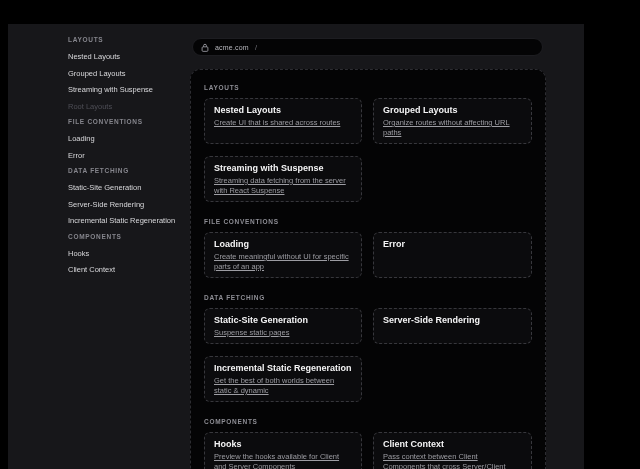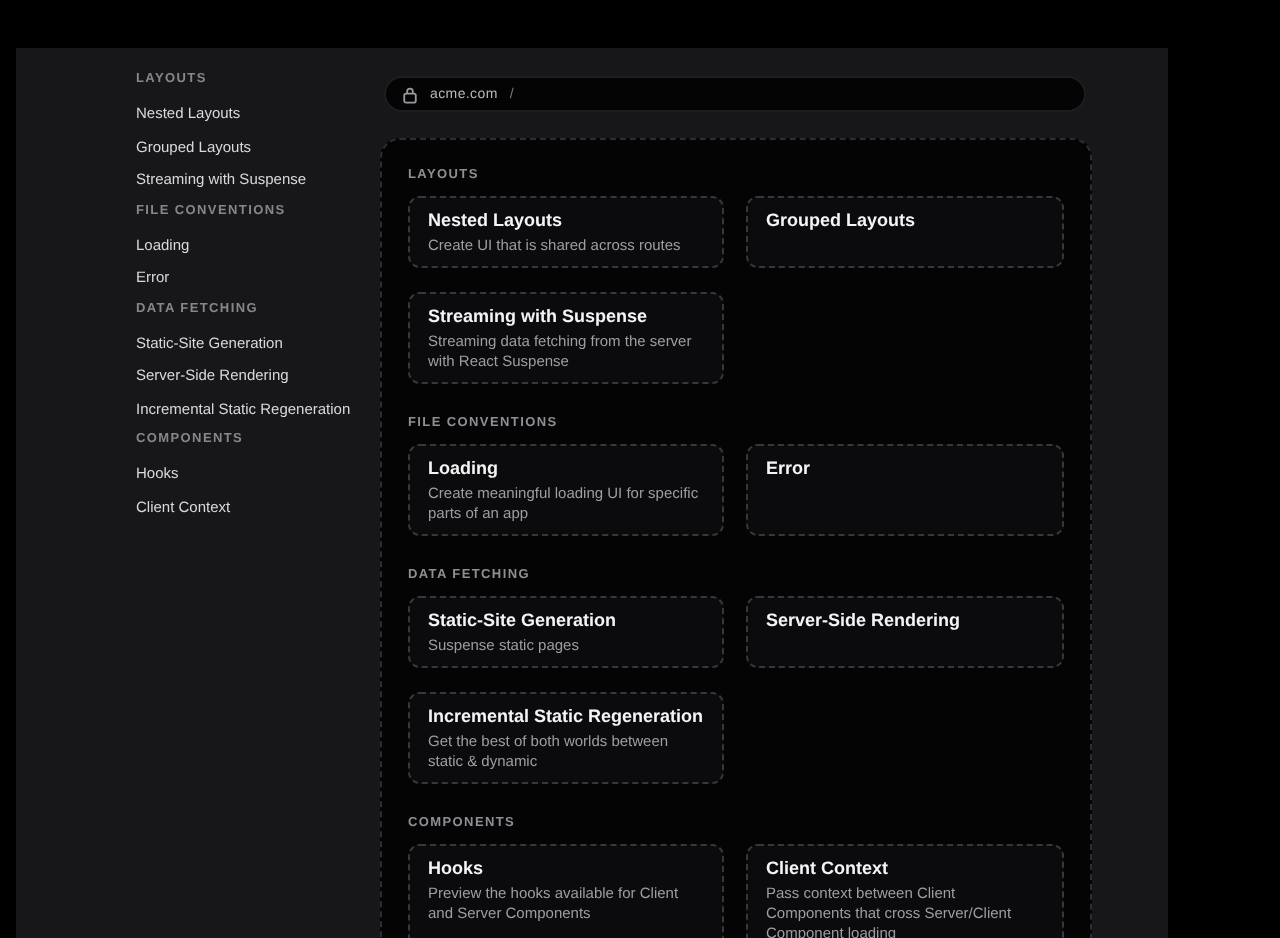--- a/index.html
+++ b/index.html
@@ -77,33 +77,35 @@
     padding: 6px 9px 5px;
     cursor: pointer;
   }
   .card-title {
     font-size: 9px; font-weight: 700; color: #f4f4f5;
     line-height: 11px; margin-bottom: 2px;
   }
   .card-desc {
     font-size: 7.5px; color: #9d9da3;
     line-height: 10px;
+    text-decoration: underline;
   }
 </style>
 </head>
 <body>
 
 <div class="window">
 
   <aside class="sidebar">
     <div class="side-section">
       <div class="side-header">LAYOUTS</div>
       <div class="side-item">Nested Layouts</div>
       <div class="side-item">Grouped Layouts</div>
       <div class="side-item">Streaming with Suspense</div>
+      <div class="side-item disabled">Root Layouts</div>
     </div>
 
     <div class="side-section">
       <div class="side-header">FILE CONVENTIONS</div>
       <div class="side-item">Loading</div>
       <div class="side-item">Error</div>
     </div>
 
     <div class="side-section">
       <div class="side-header">DATA FETCHING</div>
@@ -135,34 +137,35 @@
 
     <section class="m-section">
       <div class="m-header">LAYOUTS</div>
       <div class="grid">
         <div class="card">
           <div class="card-title">Nested Layouts</div>
           <div class="card-desc">Create UI that is shared across routes</div>
         </div>
         <div class="card">
           <div class="card-title">Grouped Layouts</div>
+          <div class="card-desc">Organize routes without affecting URL paths</div>
         </div>
         <div class="card">
           <div class="card-title">Streaming with Suspense</div>
           <div class="card-desc">Streaming data fetching from the server with React Suspense</div>
         </div>
       </div>
     </section>
 
     <section class="m-section">
       <div class="m-header">FILE CONVENTIONS</div>
       <div class="grid">
         <div class="card">
           <div class="card-title">Loading</div>
-          <div class="card-desc">Create meaningful loading UI for specific parts of an app</div>
+          <div class="card-desc">Create meaningful without UI for specific parts of an app</div>
         </div>
         <div class="card">
           <div class="card-title">Error</div>
         </div>
       </div>
     </section>
 
     <section class="m-section">
       <div class="m-header">DATA FETCHING</div>
       <div class="grid">

